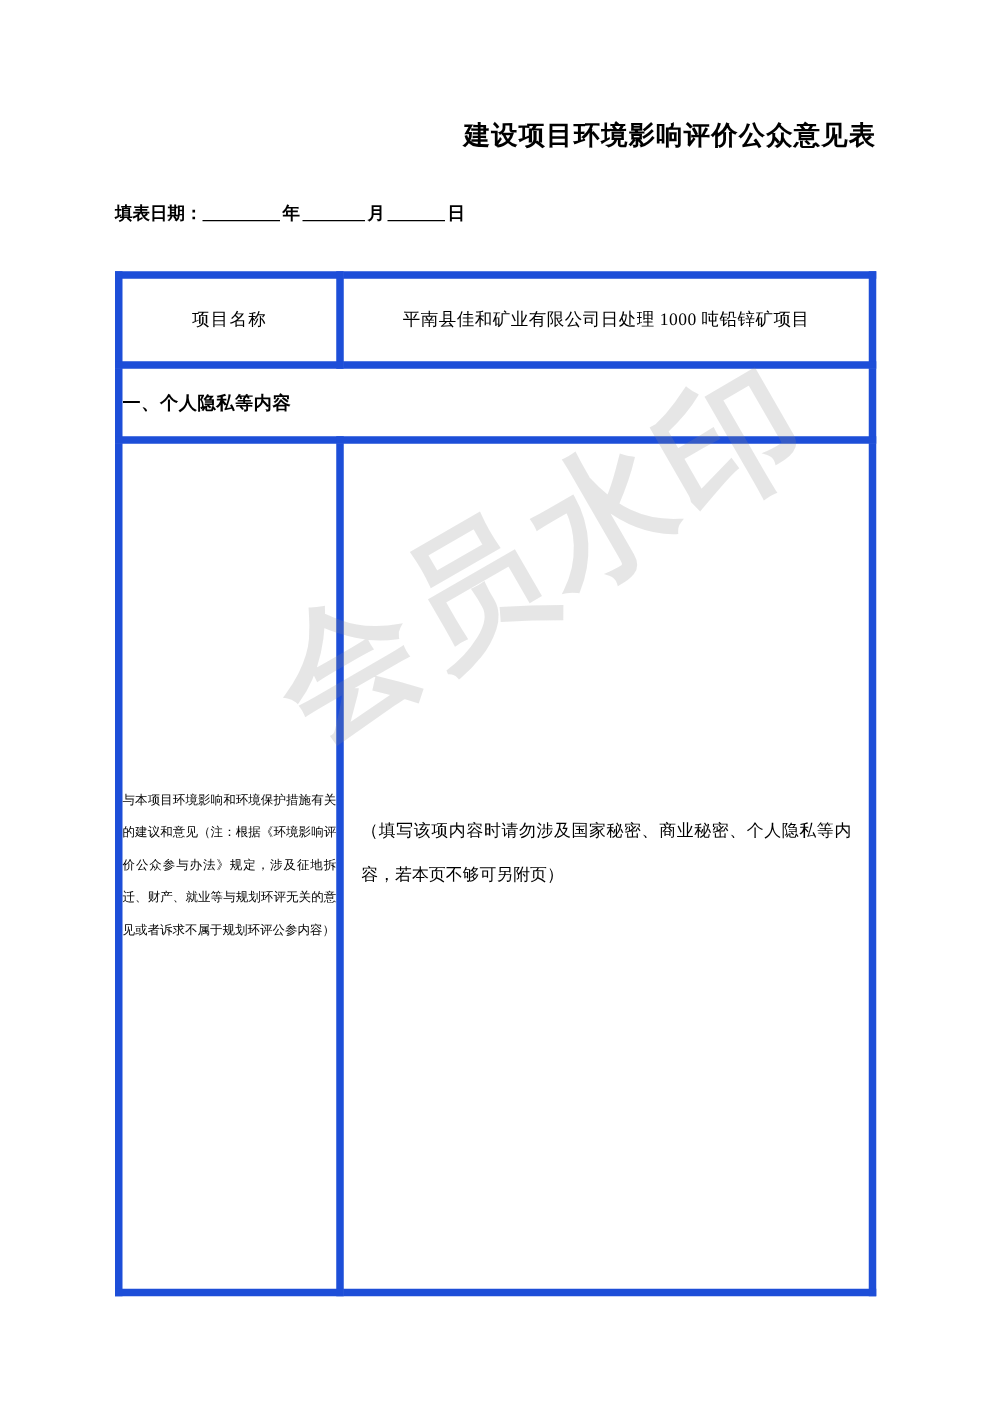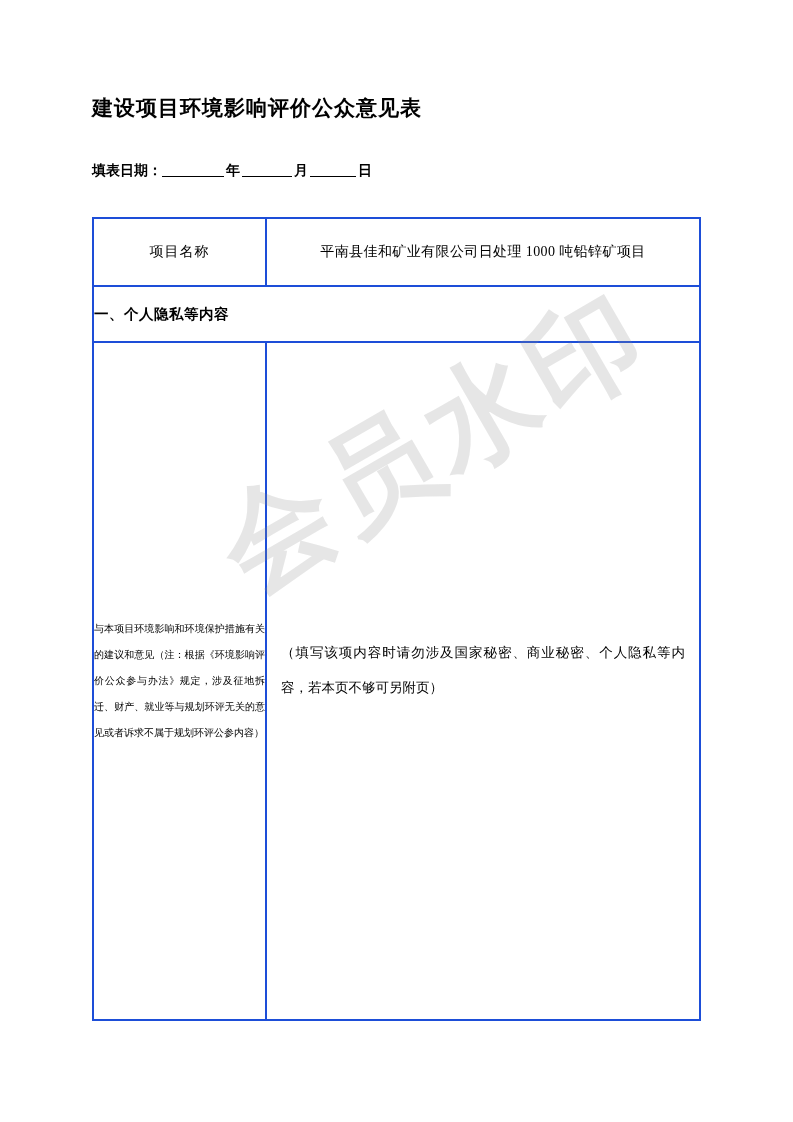--- a/index.html
+++ b/index.html
@@ -18,21 +18,21 @@
   .page {
     position: absolute;
     left: 0; top: 0;
     width: 793px;
     height: 1122px;
     box-sizing: border-box;
     padding: 0 92px;
   }
   .doc-title {
     margin-top: 94px;
-    text-align: left;
+    text-align: right;
     font-size: 21px;
     font-weight: bold;
     letter-spacing: 1px;
     font-family: "Liberation Sans", sans-serif;
   }
   .date-row {
     margin-top: 40px;
     font-size: 14px;
     font-weight: bold;
     display: flex;
@@ -59,21 +59,21 @@
     padding: 0 2px;
   }
 
   table.form {
     margin-top: 37px;
     width: 609px;
     border-collapse: collapse;
     table-layout: fixed;
   }
   table.form td {
-    border: 2px solid #1d4ed8;
+    border: 6px solid #1d4ed8;
     padding: 0;
     vertical-align: middle;
   }
   .cell-label {
     width: 171px;
     text-align: center;
     font-size: 14px;
     height: 66px;
     letter-spacing: 1px;
   }

